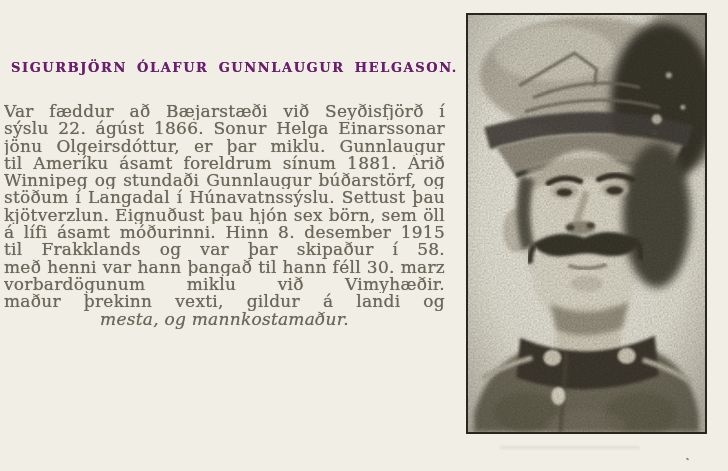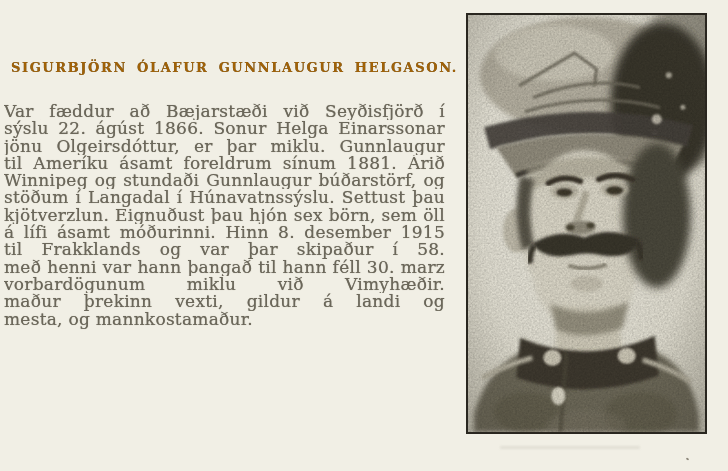--- a/index.html
+++ b/index.html
@@ -4,26 +4,26 @@
 <style>
   html,body{margin:0;padding:0;background:#f1efe5;}
   .page{
     position:relative;width:728px;height:471px;overflow:hidden;
     background:#f1efe5;
     font-family:"DejaVu Serif","Liberation Serif",serif;
   }
   .text-col{position:absolute;left:4px;top:60px;width:441px;color:#6b675a;}
   .title{
     margin:0 0 0 7px;font-size:13px;font-weight:bold;letter-spacing:1.6px;word-spacing:4px;
-    color:#a16207;white-space:nowrap;text-shadow:0 0 .5px rgba(71,68,57,.85);
+    color:#701a75;white-space:nowrap;text-shadow:0 0 .5px rgba(71,68,57,.85);
   }
   .bio{margin-top:28px;font-size:17px;line-height:17.3px;letter-spacing:.25px;
     text-shadow:0 0 .7px rgba(107,103,90,.75);}
   .jline{text-align:justify;text-align-last:justify;height:17.3px;overflow:hidden;}
-  .lastline{text-align:left;height:17.3px;}
+  .lastline{text-align:center;height:17.3px;font-style:italic;}
   .photo-frame{
     position:absolute;left:466px;top:13px;width:241px;height:421px;margin:0;
     border:2px solid #29261f;box-sizing:border-box;background:#dbd8cc;
   }
   .photo-frame svg{display:block;width:100%;height:100%;}
   .smudge{
     position:absolute;left:500px;top:446px;width:140px;height:3px;border-radius:2px;
     background:rgba(150,145,130,.16);filter:blur(1px);
   }
   .speck{

